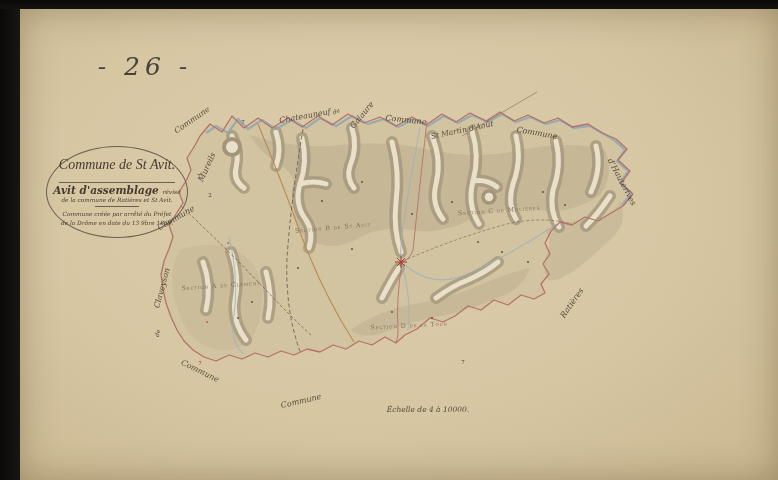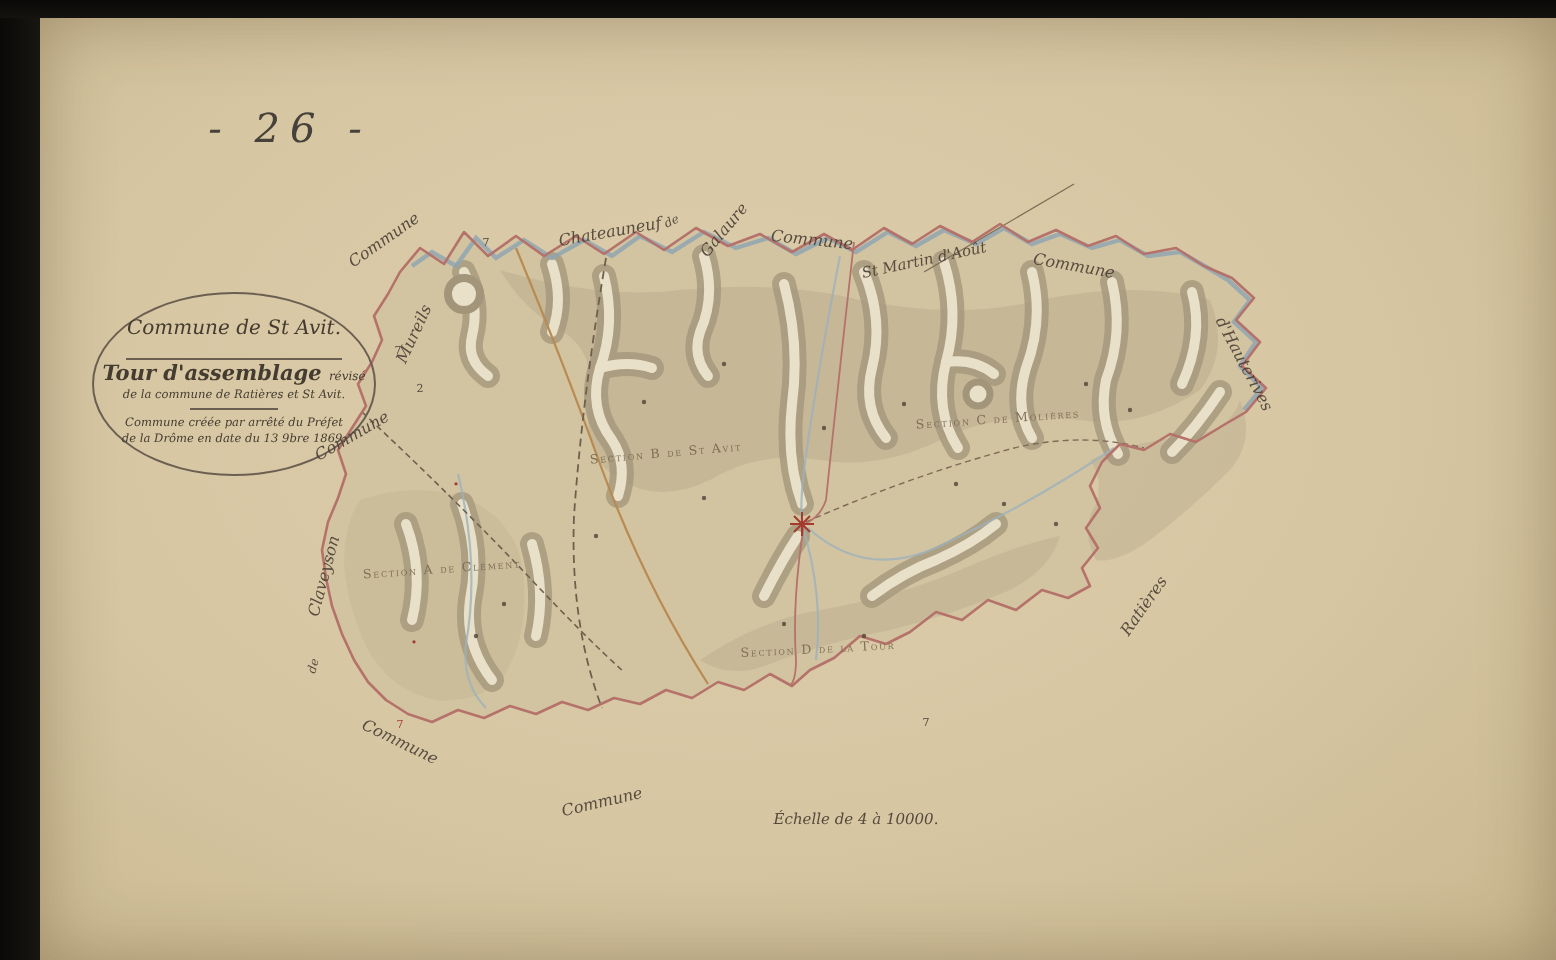--- a/index.html
+++ b/index.html
@@ -7,28 +7,28 @@
          font-family:"DejaVu Serif", serif;background:#0e0d0b;}
   .scan-edge{position:absolute;background:linear-gradient(90deg,#0a0908,#181611);}
   #scan-edge-left{left:0;top:0;width:20px;height:480px;}
   #scan-edge-top{left:0;top:0;width:778px;height:9px;background:linear-gradient(180deg,#0a0908,#15130f);}
   #paper{position:absolute;left:20px;top:9px;right:0;bottom:0;
          background:radial-gradient(ellipse at 45% 42%, #ddcdab 0%, #d6c6a2 55%, #c9b78f 100%);
          box-shadow:inset 0 0 35px rgba(80,60,30,.35);}
   #map-svg{position:absolute;left:0;top:0;width:778px;height:480px;}
 
   .plate-number{position:absolute;left:85px;top:52px;width:120px;text-align:center;
-         font-style:italic;font-size:20px;letter-spacing:5px;color:#46413a;}
+         font-style:italic;font-size:25px;letter-spacing:5px;color:#46413a;}
 
   .cartouche{position:absolute;left:46px;top:146px;width:142px;height:92px;
          border:1px solid #6b5f52;border-radius:50%;color:#453c31;
          display:flex;flex-direction:column;align-items:center;justify-content:center;
          text-align:center;padding:4px 10px;box-sizing:border-box;}
-  .cartouche .c-title{font-style:italic;font-size:10px;border-bottom:1px solid #6b5f52;
-         padding-bottom:9px;margin-bottom:2px;white-space:nowrap;}
+  .cartouche .c-title{font-style:italic;font-size:14px;border-bottom:1px solid #6b5f52;
+         padding-bottom:9px;margin-bottom:2px;white-space:nowrap;font-family:Liberation Serif, serif;}
   .cartouche .c-sub{font-style:italic;font-weight:bold;font-size:10.5px;white-space:nowrap;line-height:1.1;}
   .cartouche .c-sub small{font-weight:normal;font-size:6px;}
   .cartouche .c-line3{font-style:italic;font-size:5.8px;white-space:nowrap;margin-top:1px;}
   .cartouche .c-div{width:44px;border-top:1px solid #6b5f52;margin:3px 0;}
   .cartouche .c-line4,.cartouche .c-line5{font-style:italic;font-size:5.8px;white-space:nowrap;line-height:1.45;}
 
   .edge-label{position:absolute;font-style:italic;font-size:8px;color:#4d4237;
          white-space:nowrap;opacity:.92;}
   .section-label{position:absolute;font-size:6.3px;color:#7d6b54;font-variant:small-caps;
          letter-spacing:.14em;white-space:nowrap;opacity:.95;}
@@ -145,21 +145,21 @@
     <g stroke="#a33b2e" stroke-width="1">
       <path d="M397,258 L405,266 M405,258 L397,266 M401,256 L401,268 M395,262 L407,262"></path>
     </g>
   </svg>
 
   <div class="plate-number">- 26 -</div>
 
   <div class="cartouche">
     <div class="c-title">Commune de St Avit.</div>
     <div class="c-sub">
-      <span>Tour d'assemblage</span>
+      <span>Avit d'assemblage</span>
       <small>révisé</small>
     </div>
     <div class="c-line3">de la commune de Ratières et St Avit.</div>
     <div class="c-div"></div>
     <div class="c-line4">Commune créée par arrêté du Préfet</div>
     <div class="c-line5">de la Drôme en date du 13 9bre 1869.</div>
   </div>
 
   <div id="edge-labels">
       <div class="edge-label" style="left: 192px; top: 120px; transform: translate(-50%, -50%) rotate(-35deg);">Commune</div>

